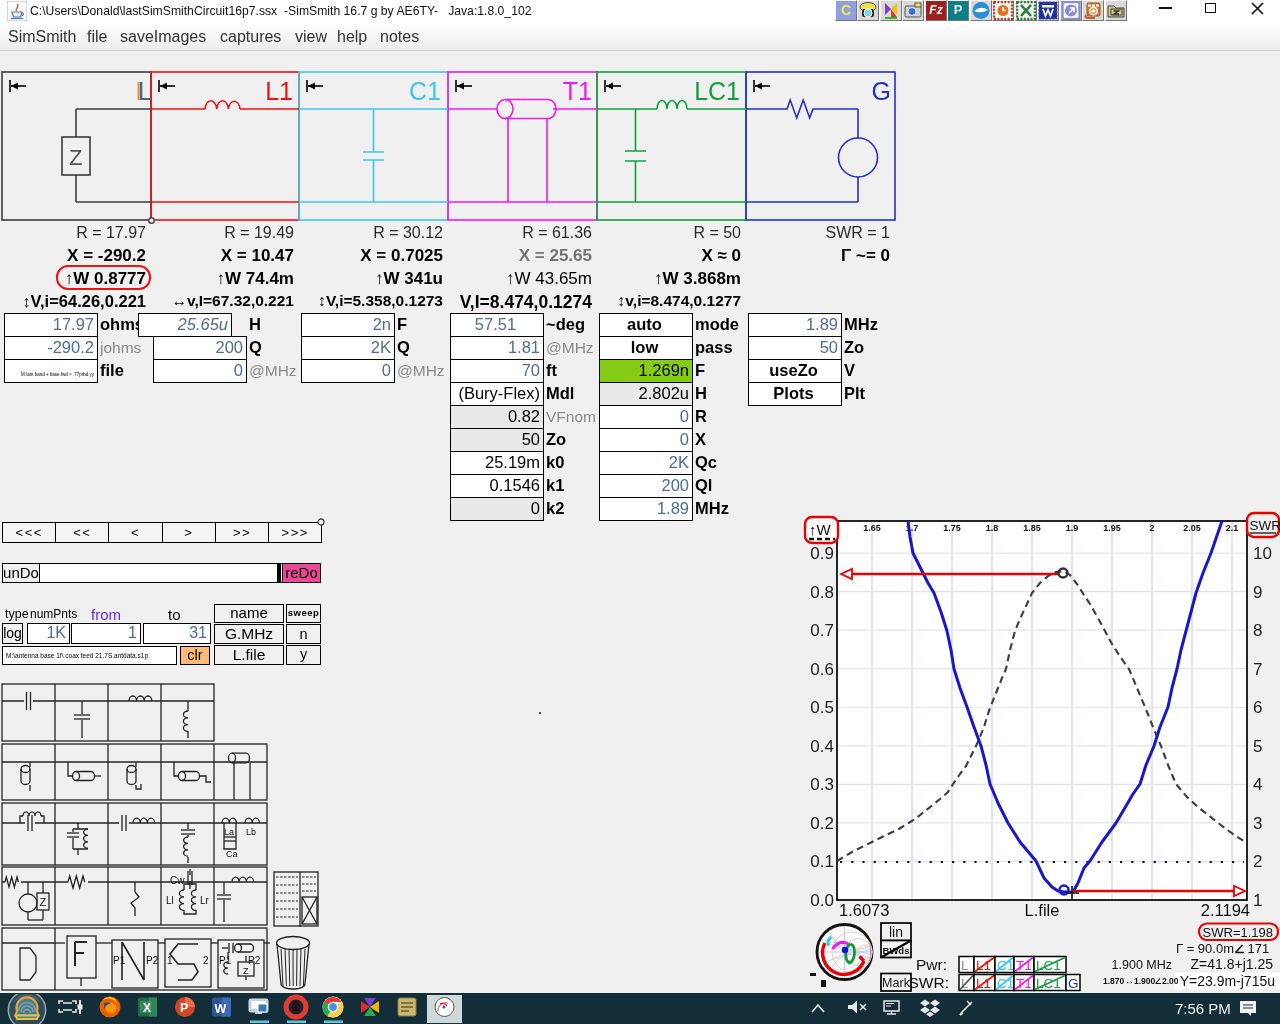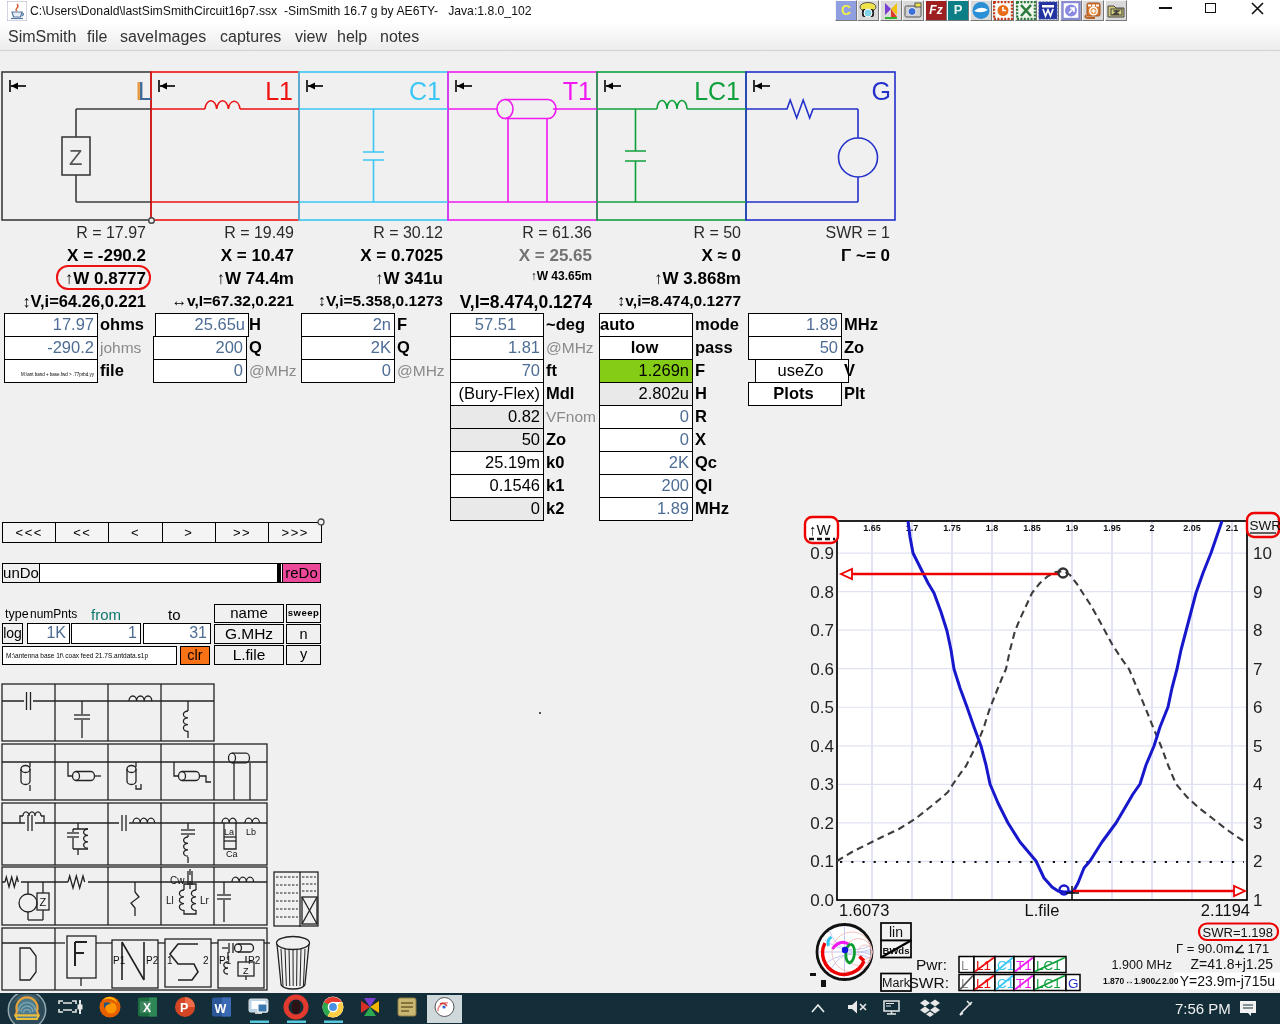--- a/index.html
+++ b/index.html
@@ -179,36 +179,36 @@
 <div class="rrow" style="left:134px;top:224px;width:160px;font-size:16px;color:#2b2b2b">R = 19.49</div>
 <div class="rrow" style="left:134px;top:246px;width:160px;font-size:17px;font-weight:bold;color:#000">X = 10.47</div>
 <div class="rrow" style="left:134px;top:269px;width:160px;font-size:17px;font-weight:bold;color:#000">↑W 74.4m</div>
 <div class="rrow" style="left:94px;top:292px;width:200px;font-size:15.5px;font-weight:bold;color:#000">↔v,I=67.32,0.221</div>
 <div class="rrow" style="left:283px;top:224px;width:160px;font-size:16px;color:#2b2b2b">R = 30.12</div>
 <div class="rrow" style="left:283px;top:246px;width:160px;font-size:17px;font-weight:bold;color:#000">X = 0.7025</div>
 <div class="rrow" style="left:283px;top:269px;width:160px;font-size:17px;font-weight:bold;color:#000">↑W 341u</div>
 <div class="rrow" style="left:243px;top:292px;width:200px;font-size:15.5px;font-weight:bold;color:#000">↕V,i=5.358,0.1273</div>
 <div class="rrow" style="left:432px;top:224px;width:160px;font-size:16px;color:#2b2b2b">R = 61.36</div>
 <div class="rrow" style="left:432px;top:246px;width:160px;font-size:17px;font-weight:bold;color:#737373">X = 25.65</div>
-<div class="rrow" style="left:432px;top:269px;width:160px;font-size:12px;font-weight:bold;color:#000">↑W 43.65m</div>
+<div class="rrow" style="left:432px;top:269px;width:160px;font-size:17px;font-weight:normal;color:#000">↑W 43.65m</div>
 <div class="rrow" style="left:392px;top:292px;width:200px;font-size:17.5px;font-weight:bold;color:#000">V,I=8.474,0.1274</div>
 <div class="rrow" style="left:581px;top:224px;width:160px;font-size:16px;color:#2b2b2b">R = 50</div>
 <div class="rrow" style="left:581px;top:246px;width:160px;font-size:17px;font-weight:bold;color:#000">X ≈ 0</div>
 <div class="rrow" style="left:581px;top:269px;width:160px;font-size:17px;font-weight:bold;color:#000">↑W 3.868m</div>
 <div class="rrow" style="left:541px;top:292px;width:200px;font-size:15.5px;font-weight:bold;color:#000">↕v,i=8.474,0.1277</div>
 <div class="rrow" style="left:730px;top:224px;width:160px;font-size:16px;color:#2b2b2b">SWR = 1</div>
 <div class="rrow" style="left:730px;top:246px;width:160px;font-size:17px;font-weight:bold;color:#000">Γ ~= 0</div>
 <div class="abs" style="left:56px;top:265px;width:95px;height:25px;border:2.2px solid #ee1111;border-radius:12px"></div>
 <div class="cell" style="left:4px;top:313px;width:94px;height:23.5px;">17.97</div>
 <div class="lbl" style="left:100px;top:313px">ohms</div>
 <div class="cell" style="left:4px;top:336px;width:94px;height:23.5px;">-290.2</div>
 <div class="lblg" style="left:100px;top:336px">johms</div>
 <div class="cell" style="left:4px;top:359px;width:94px;height:23.5px;"><span style="font-size:4.5px;color:#000;letter-spacing:0">M:\ant band + base.fwd &gt; .77prbd.yy</span></div>
 <div class="lbl" style="left:100px;top:359px">file</div>
-<div class="cell" style="left:155px;top:313px;width:94px;height:23.5px;">25.65u</div>
+<div class="cell" style="left:138px;top:313px;width:94px;height:23.5px;font-style:italic;">25.65u</div>
 <div class="lbl" style="left:249px;top:313px">H</div>
 <div class="cell" style="left:153px;top:336px;width:94px;height:23.5px;">200</div>
 <div class="lbl" style="left:249px;top:336px">Q</div>
 <div class="cell" style="left:153px;top:359px;width:94px;height:23.5px;">0</div>
 <div class="lblg" style="left:249px;top:359px">@MHz</div>
 <div class="cell" style="left:301px;top:313px;width:94px;height:23.5px;">2n</div>
 <div class="lbl" style="left:397px;top:313px">F</div>
 <div class="cell" style="left:301px;top:336px;width:94px;height:23.5px;">2K</div>
 <div class="lbl" style="left:397px;top:336px">Q</div>
 <div class="cell" style="left:301px;top:359px;width:94px;height:23.5px;">0</div>
@@ -224,21 +224,21 @@
 <div class="cell" style="left:450px;top:405px;width:94px;height:23.5px;background:#e9e9e9;color:#000;">0.82</div>
 <div class="lblg" style="left:546px;top:405px">VFnom</div>
 <div class="cell" style="left:450px;top:428px;width:94px;height:23.5px;background:#e9e9e9;color:#000;">50</div>
 <div class="lbl" style="left:546px;top:428px">Zo</div>
 <div class="cell" style="left:450px;top:451px;width:94px;height:23.5px;color:#000;">25.19m</div>
 <div class="lbl" style="left:546px;top:451px">k0</div>
 <div class="cell" style="left:450px;top:474px;width:94px;height:23.5px;color:#000;">0.1546</div>
 <div class="lbl" style="left:546px;top:474px">k1</div>
 <div class="cell" style="left:450px;top:497px;width:94px;height:23.5px;background:#e9e9e9;color:#000;">0</div>
 <div class="lbl" style="left:546px;top:497px">k2</div>
-<div class="cell" style="left:599px;top:313px;width:94px;height:23.5px;color:#000;text-align:left;font-weight:bold;">auto</div>
+<div class="cell" style="left:599px;top:313px;width:94px;height:23.5px;color:#000;text-align:center;font-weight:bold;">auto</div>
 <div class="lbl" style="left:695px;top:313px">mode</div>
 <div class="cell" style="left:599px;top:336px;width:94px;height:23.5px;color:#000;text-align:center;font-weight:bold;">low</div>
 <div class="lbl" style="left:695px;top:336px">pass</div>
 <div class="cell" style="left:599px;top:359px;width:94px;height:23.5px;background:#84cc16;color:#000;">1.269n</div>
 <div class="lbl" style="left:695px;top:359px">F</div>
 <div class="cell" style="left:599px;top:382px;width:94px;height:23.5px;background:#e9e9e9;color:#000;">2.802u</div>
 <div class="lbl" style="left:695px;top:382px">H</div>
 <div class="cell" style="left:599px;top:405px;width:94px;height:23.5px;">0</div>
 <div class="lbl" style="left:695px;top:405px">R</div>
 <div class="cell" style="left:599px;top:428px;width:94px;height:23.5px;">0</div>
@@ -246,47 +246,47 @@
 <div class="cell" style="left:599px;top:451px;width:94px;height:23.5px;">2K</div>
 <div class="lbl" style="left:695px;top:451px">Qc</div>
 <div class="cell" style="left:599px;top:474px;width:94px;height:23.5px;">200</div>
 <div class="lbl" style="left:695px;top:474px">Ql</div>
 <div class="cell" style="left:599px;top:497px;width:94px;height:23.5px;">1.89</div>
 <div class="lbl" style="left:695px;top:497px">MHz</div>
 <div class="cell" style="left:748px;top:313px;width:94px;height:23.5px;">1.89</div>
 <div class="lbl" style="left:844px;top:313px">MHz</div>
 <div class="cell" style="left:748px;top:336px;width:94px;height:23.5px;">50</div>
 <div class="lbl" style="left:844px;top:336px">Zo</div>
-<div class="cell" style="left:748px;top:359px;width:94px;height:23.5px;color:#000;text-align:center;font-weight:normal;margin-left:7px;">useZo</div>
+<div class="cell" style="left:748px;top:359px;width:94px;height:23.5px;color:#000;text-align:center;font-weight:bold;">useZo</div>
 <div class="lbl" style="left:844px;top:359px">V</div>
 <div class="cell" style="left:748px;top:382px;width:94px;height:23.5px;color:#000;text-align:center;font-weight:bold;">Plots</div>
 <div class="lbl" style="left:844px;top:382px">Plt</div>
 <div class="btn" style="left:2px;top:522px;width:54.4px;height:21px;font-size:13px;letter-spacing:1.5px;line-height:19px">&lt;&lt;&lt;</div>
 <div class="btn" style="left:55.2px;top:522px;width:54.4px;height:21px;font-size:13px;letter-spacing:1.5px;line-height:19px">&lt;&lt;</div>
 <div class="btn" style="left:108.4px;top:522px;width:54.4px;height:21px;font-size:13px;letter-spacing:1.5px;line-height:19px">&lt;</div>
 <div class="btn" style="left:161.6px;top:522px;width:54.4px;height:21px;font-size:13px;letter-spacing:1.5px;line-height:19px">&gt;</div>
 <div class="btn" style="left:214.8px;top:522px;width:54.4px;height:21px;font-size:13px;letter-spacing:1.5px;line-height:19px">&gt;&gt;</div>
 <div class="btn" style="left:268px;top:522px;width:54.4px;height:21px;font-size:13px;letter-spacing:1.5px;line-height:19px">&gt;&gt;&gt;</div>
 <svg class="abs" style="left:316px;top:517px" width="12" height="12">
     <circle cx="5" cy="5" r="3" fill="#f0f0f0" stroke="#444" stroke-width="1.3"></circle>
   </svg>
 <div class="btn" style="left:2px;top:563px;width:38px;height:20px;font-size:15px;line-height:17px;background:#f0f0f0;border-width:1.4px">unDo</div>
 <div class="abs" style="left:39px;top:563px;width:244px;height:20px;background:#fff;border:1.4px solid #000"></div>
 <div class="abs" style="left:277px;top:564px;width:4px;height:18px;background:#000"></div>
 <div class="btn" style="left:282px;top:563px;width:39px;height:20px;font-size:15px;line-height:17px;background:#ec4899;border-width:1.4px">reDo</div>
 <div class="abs" style="left:5px;top:607px;font-size:12.5px;color:#000">type</div>
 <div class="abs" style="left:30px;top:607px;font-size:12px;color:#000">numPnts</div>
-<div class="abs" style="left:91px;top:606px;font-size:15px;color:#0f766e">from</div>
+<div class="abs" style="left:91px;top:606px;font-size:15px;color:#6d28d9">from</div>
 <div class="abs" style="left:168px;top:606px;font-size:15px;color:#000">to</div>
 <div class="btn" style="left:2px;top:623px;width:21px;height:21px;font-size:14px;line-height:18px;background:#f0f0f0;border-width:1.4px">log</div>
 <div class="cell" style="left:27px;top:623px;width:43px;height:21px;border-width:1.4px;color:#4d6d95;font-size:16px;line-height:18px">1K</div>
 <div class="cell" style="left:71px;top:623px;width:70px;height:21px;border-width:1.4px;color:#4d6d95;font-size:16px;line-height:18px">1</div>
 <div class="cell" style="left:143px;top:623px;width:68px;height:21px;border-width:1.4px;color:#4d6d95;font-size:16px;line-height:18px">31</div>
 <div class="abs" style="left:2px;top:645.5px;width:175px;height:19.5px;background:#fff;border:1.4px solid #000;font-size:6.5px;line-height:18px;padding-left:3px;color:#000;white-space:nowrap;overflow:hidden">M:\antenna base 1f\ coax feed 21.7S.antdata.s1p</div>
-<div class="btn" style="left:180px;top:645.5px;width:30px;height:19.5px;font-size:14.5px;line-height:17px;background:#f97316;border-width:1.4px">clr</div>
+<div class="btn" style="left:180px;top:645.5px;width:30px;height:19.5px;font-size:14.5px;line-height:17px;background:#fdba74;border-width:1.4px">clr</div>
 <div class="btn" style="left:214px;top:604px;width:70px;height:18.5px;font-size:15px;line-height:16px;background:#f0f0f0;border-width:1.4px">name</div>
 <div class="btn" style="left:214px;top:623.5px;width:70px;height:20.5px;font-size:15.5px;line-height:18px;background:#f0f0f0;border-width:1.4px">G.MHz</div>
 <div class="btn" style="left:214px;top:645px;width:70px;height:20px;font-size:15.5px;line-height:17px;background:#f0f0f0;border-width:1.4px">L.file</div>
 <div class="btn" style="left:286px;top:604px;width:35px;height:18.5px;font-size:9.5px;font-weight:bold;line-height:16px;letter-spacing:0.5px;background:#f0f0f0;border-width:1.4px">sweep</div>
 <div class="btn" style="left:286px;top:623.5px;width:35px;height:20.5px;font-size:14.5px;line-height:18px;background:#f0f0f0;border-width:1.4px">n</div>
 <div class="btn" style="left:286px;top:645px;width:35px;height:20px;font-size:14.5px;line-height:17px;background:#f0f0f0;border-width:1.4px">y</div>
 <div class="abs" style="left:539px;top:712px;width:2px;height:2px;background:#555"></div>
 <svg class="abs" style="left:0;top:680px" width="330" height="320" viewBox="0 0 330 320">
     <rect x="2" y="4" width="212" height="57" fill="none" stroke="#222" stroke-width="1.3"></rect>
     <line x1="55" y1="4" x2="55" y2="61" fill="none" stroke="#222" stroke-width="1.3"></line>

